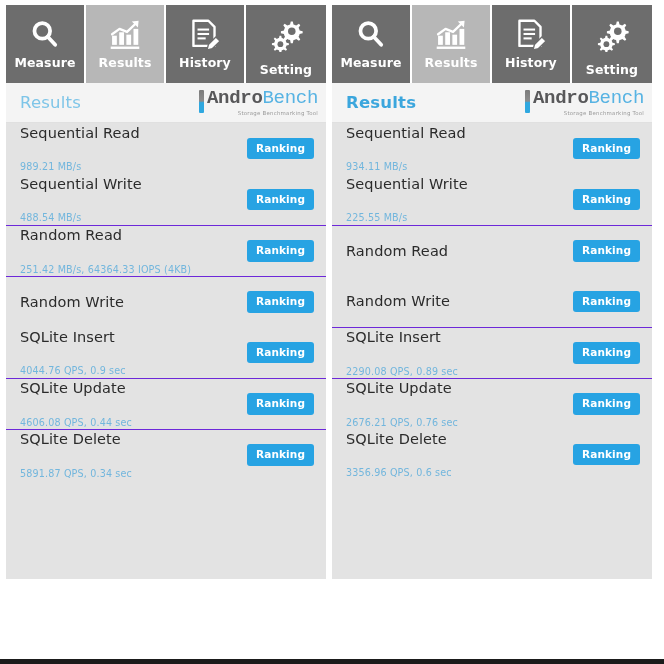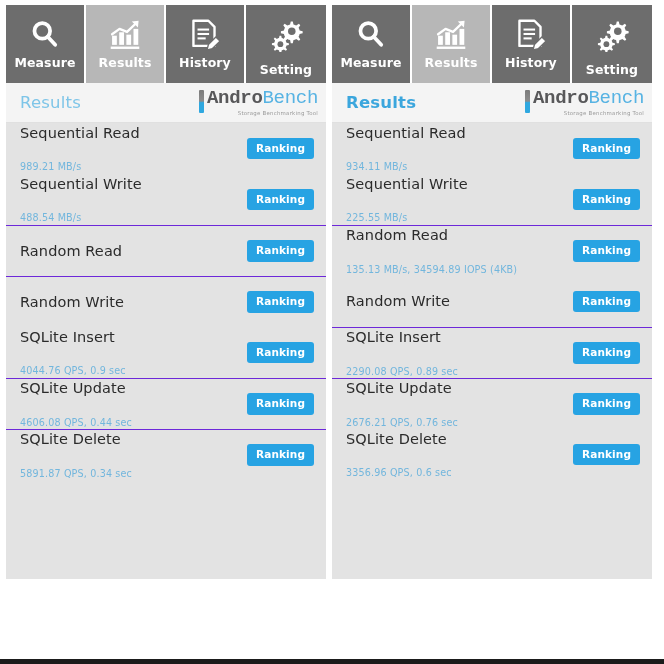--- a/index.html
+++ b/index.html
@@ -258,20 +258,21 @@
         <div class="row">
           <div class="txt">
             <div class="name">Sequential Write</div>
             <div class="val">488.54 MB/s</div>
           </div>
           <button class="rank-btn">Ranking</button>
         </div>
         <div class="row sep">
           <div class="txt">
             <div class="name">Random Read</div>
+            <div class="val">251.42 MB/s, 64364.33 IOPS (4KB)</div>
           </div>
           <button class="rank-btn">Ranking</button>
         </div>
         <div class="row sep">
           <div class="txt">
             <div class="name">Random Write</div>
           </div>
           <button class="rank-btn">Ranking</button>
         </div>
         <div class="row">
@@ -369,21 +370,20 @@
         <div class="row">
           <div class="txt">
             <div class="name">Sequential Write</div>
             <div class="val">225.55 MB/s</div>
           </div>
           <button class="rank-btn">Ranking</button>
         </div>
         <div class="row sep">
           <div class="txt">
             <div class="name">Random Read</div>
-            <div class="val">135.13 MB/s, 34594.89 IOPS (4KB)</div>
           </div>
           <button class="rank-btn">Ranking</button>
         </div>
         <div class="row">
           <div class="txt">
             <div class="name">Random Write</div>
           </div>
           <button class="rank-btn">Ranking</button>
         </div>
         <div class="row sep">

